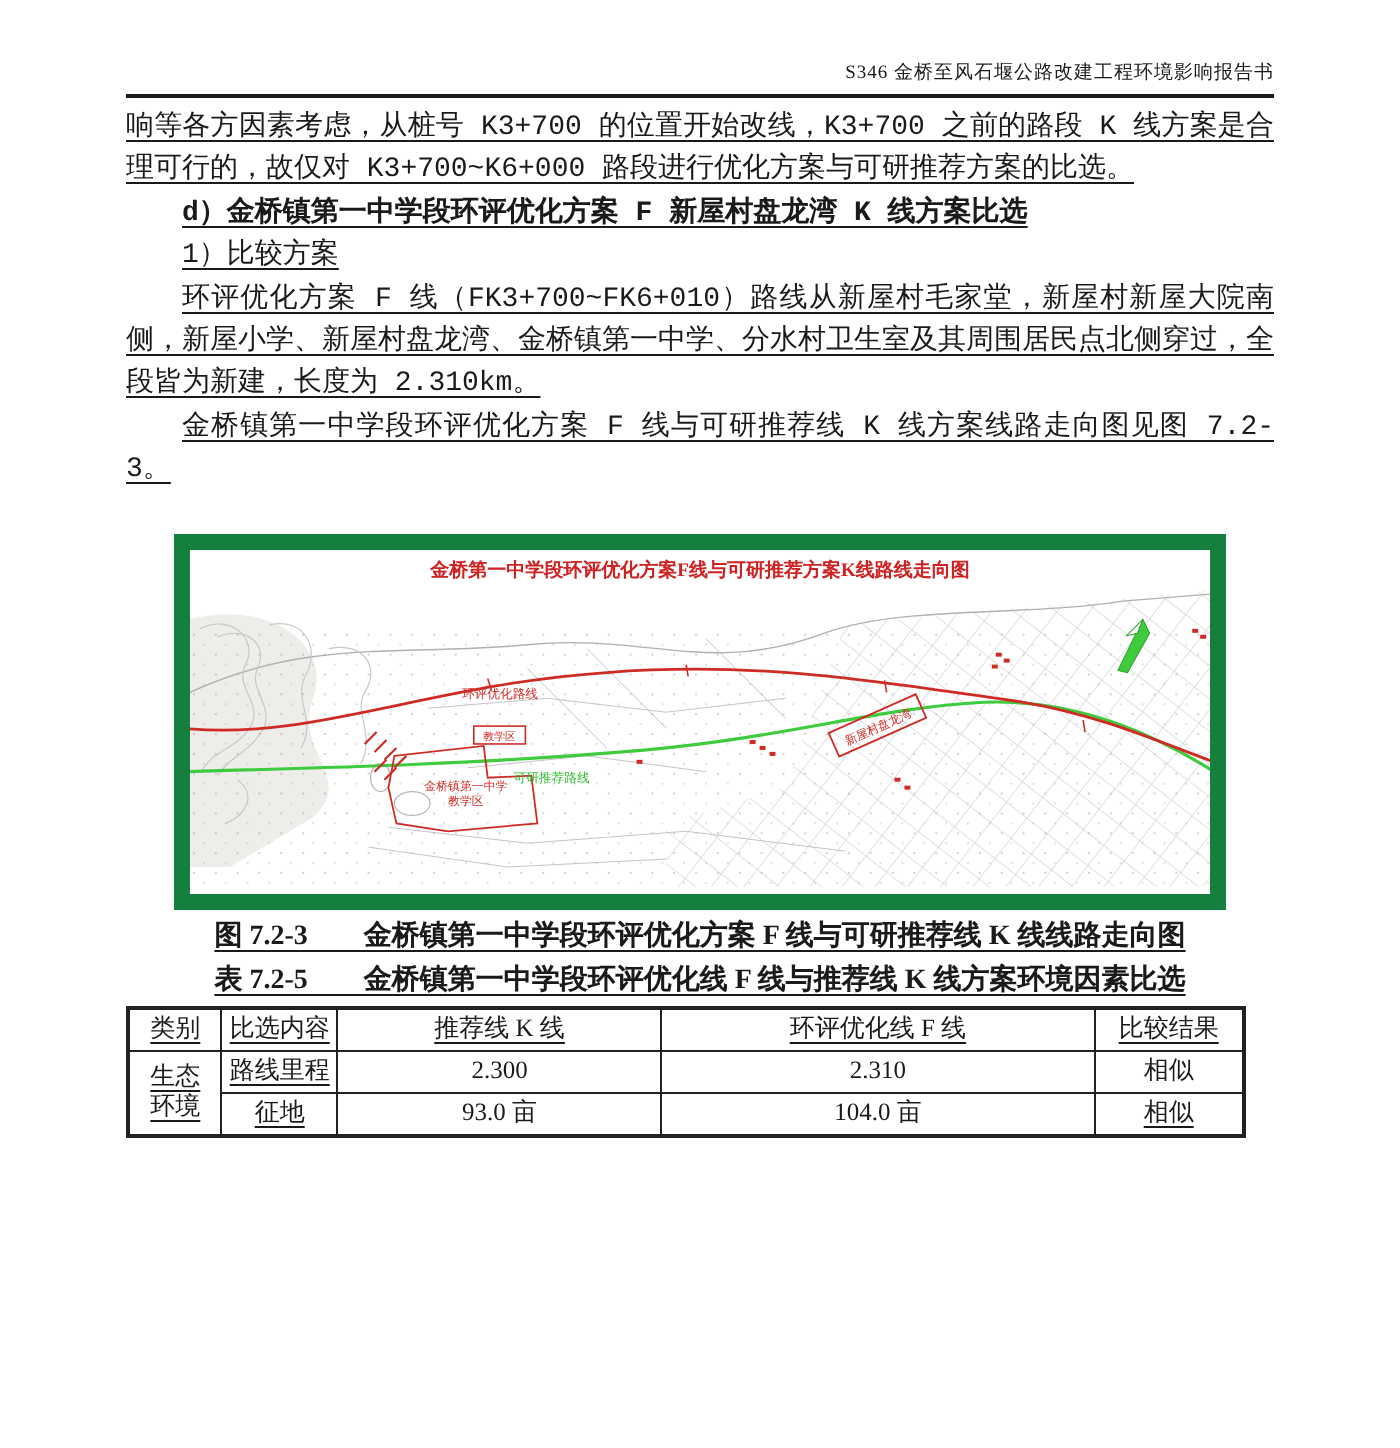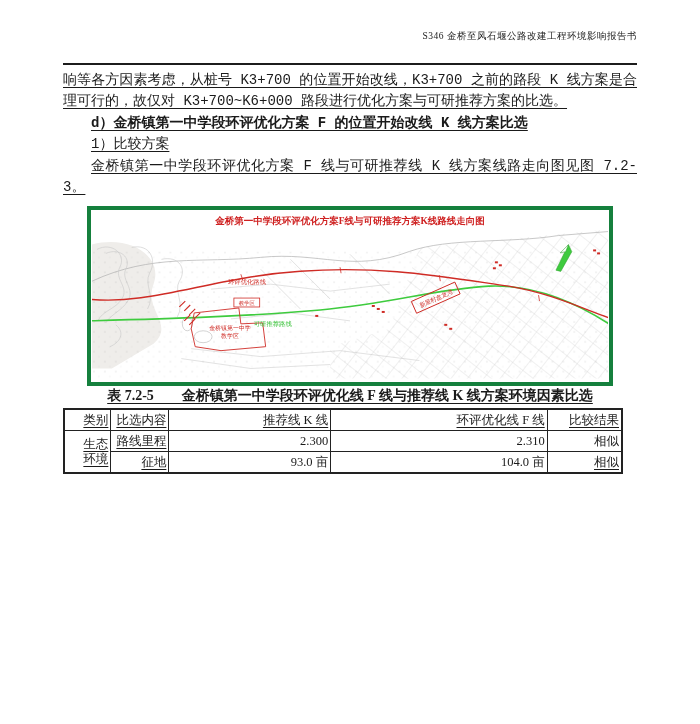--- a/index.html
+++ b/index.html
@@ -9,39 +9,39 @@
     background:#ffffff;
     font-family:"Liberation Serif","DejaVu Serif",serif;
     color:#1a1a1a;
     overflow:hidden;
   }
   .content{position:absolute;left:63px;top:30px;width:574px;}
   .doc-header{
     text-align:right;
     font-size:9.5px;
     letter-spacing:0.5px;
-    padding-bottom:20px;
+    padding-bottom:4px;
     border-bottom:2.2px solid #1c1c1c;
     margin-bottom:5px;
   }
   p.body{
     margin:0;
     font-size:14px;
     line-height:21.4px;
     text-align:justify;
     text-justify:inter-ideograph;
     font-family:Liberation Mono, monospace;
   }
   .u{text-decoration:underline;text-underline-offset:3px;}
   .indent{text-indent:2em;}
   .bold{font-weight:bold;}
   
   .figure-box{
-    margin:8px 24px 0 24px;
-    border:4px solid #15803d;
+    margin:20px 24px 0 24px;
+    border:8px solid #15803d;
     background:#ffffff;
     height:172px;
     position:relative;
     overflow:hidden;
   }
   .map-title{
     text-align:center;
     color:#cf2222;
     font-weight:bold;
     font-size:9.5px;
@@ -60,21 +60,21 @@
   
   table.cmp{
     width:560px;
     margin-top:2px;
     border-collapse:collapse;
     border:2px solid #222222;
     font-size:12.5px;
   }
   table.cmp td{
     border:1px solid #222222;
-    text-align:right;
+    text-align:center;
     vertical-align:middle;
     height:20px;
     padding:0 2px;
     line-height:15px;
   }
   .footer{
     position:absolute;
     left:0;right:0;
     bottom:26px;
     text-align:center;
@@ -86,22 +86,23 @@
 <body>
 
 <div class="page">
   <div class="content">
 
     <div class="doc-header">
       <span>S346 金桥至风石堰公路改建工程环境影响报告书</span>
     </div>
 
     <p class="body u">响等各方因素考虑，从桩号 K3+700 的位置开始改线，K3+700 之前的路段 K 线方案是合理可行的，故仅对 K3+700~K6+000 路段进行优化方案与可研推荐方案的比选。</p>
-    <p class="body u bold indent">d）金桥镇第一中学段环评优化方案 F 的位置开始改线 K 线方案比选</p>
+    <p class="body u bold indent">d）金桥镇第一中学段环评优化方案 F 新屋村盘龙湾 K 线方案比选</p>
     <p class="body u indent">1）比较方案</p>
+    <p class="body u indent">环评优化方案 F 线（FK3+700~FK6+010）路线从新屋村毛家堂，新屋村新屋大院南侧，新屋小学、新屋村盘龙湾、金桥镇第一中学、分水村卫生室及其周围居民点北侧穿过，全段皆为新建，长度为 2.310km。</p>
     <p class="body u indent">金桥镇第一中学段环评优化方案 F 线与可研推荐线 K 线方案线路走向图见图 7.2-3。</p>
 
     <div class="figure-box">
       <div class="map-title">金桥第一中学段环评优化方案F线与可研推荐方案K线路线走向图</div>
       <svg class="map-svg" width="516" height="151" viewBox="0 0 520 151">
         <defs>
           <pattern id="diag" width="13" height="13" patternUnits="userSpaceOnUse" patternTransform="rotate(38)">
             <path d="M0 0 H13 M0 0 V13" stroke="#bcbcbc" stroke-width="0.5" fill="none"></path>
           </pattern>
           <pattern id="dots" width="11" height="10" patternUnits="userSpaceOnUse">
@@ -176,20 +177,21 @@
         <text x="139" y="101" text-anchor="middle" font-size="6" fill="#cf2b25">金桥镇第一中学</text>
         <text x="139" y="109" text-anchor="middle" font-size="6" fill="#cf2b25">教学区</text>
 
         <g transform="translate(468,6) rotate(14)">
           <path d="M8,34 L14,6 L19,12 L13,34 Z" fill="#3ecb3e" stroke="#2aa02a" stroke-width="0.5"></path>
           <path d="M14,6 L8,16 L13,13.5 Z" fill="#ffffff" stroke="#2aa02a" stroke-width="0.5"></path>
         </g>
       </svg>
     </div>
 
+    <p class="fig-caption u">图 7.2-3　　金桥镇第一中学段环评优化方案 F 线与可研推荐线 K 线线路走向图</p>
 
 
     <p class="fig-caption u" style="margin-top:0;text-align:center;">表 7.2-5　　金桥镇第一中学段环评优化线 F 线与推荐线 K 线方案环境因素比选</p>
 
     <table class="cmp">
       <colgroup>
         <col style="width:8.4%">
           <col style="width:10.4%">
           <col style="width:29%">
           <col style="width:38.8%">

